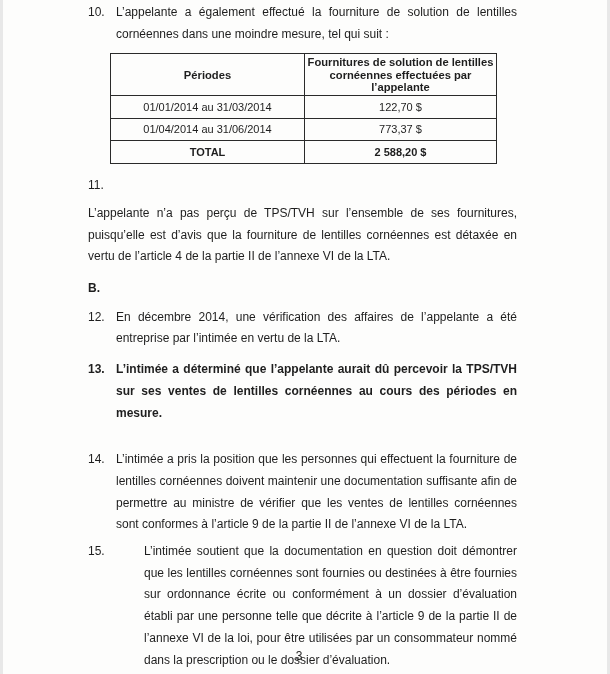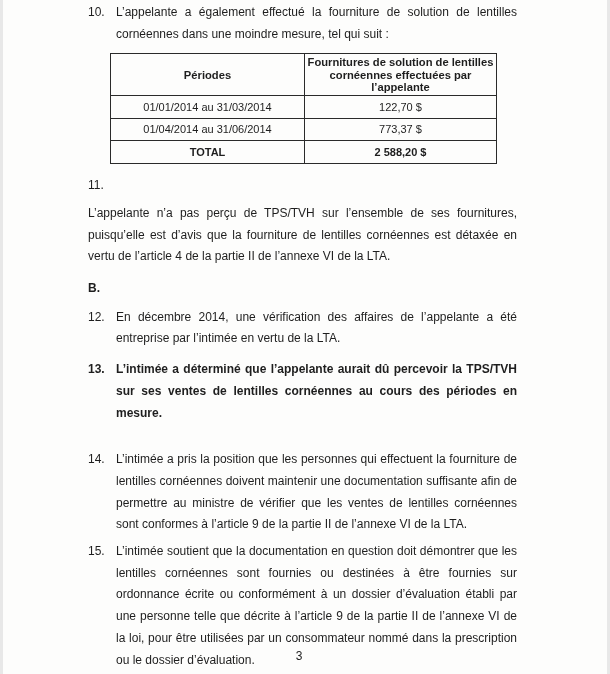--- a/index.html
+++ b/index.html
@@ -29,21 +29,21 @@
   .ptext {
     flex: 1 1 auto;
     text-align: justify;
   }
   .para-10 { margin-top: 2px; }
   .para-11 { margin-top: 11px; flex-direction: column; }
   .heading { margin-top: 10px; font-weight: bold; }
   .para-12 { margin-top: 7px; }
   .para-13 { margin-top: 9px; font-weight: bold; }
   .para-14 { margin-top: 25px; }
-  .para-15 { margin-top: 5px; }
+  .para-15 { margin-top: 5px; gap: 28px; }
 
   table.supply-table {
     border-collapse: collapse;
     margin: 8px 0 0 22px;
     width: 386px;
     table-layout: fixed;
     border: 1.5px solid #2a2a2a;
   }
   .supply-table col.c1 { width: 194px; }
   .supply-table col.c2 { width: 192px; }

